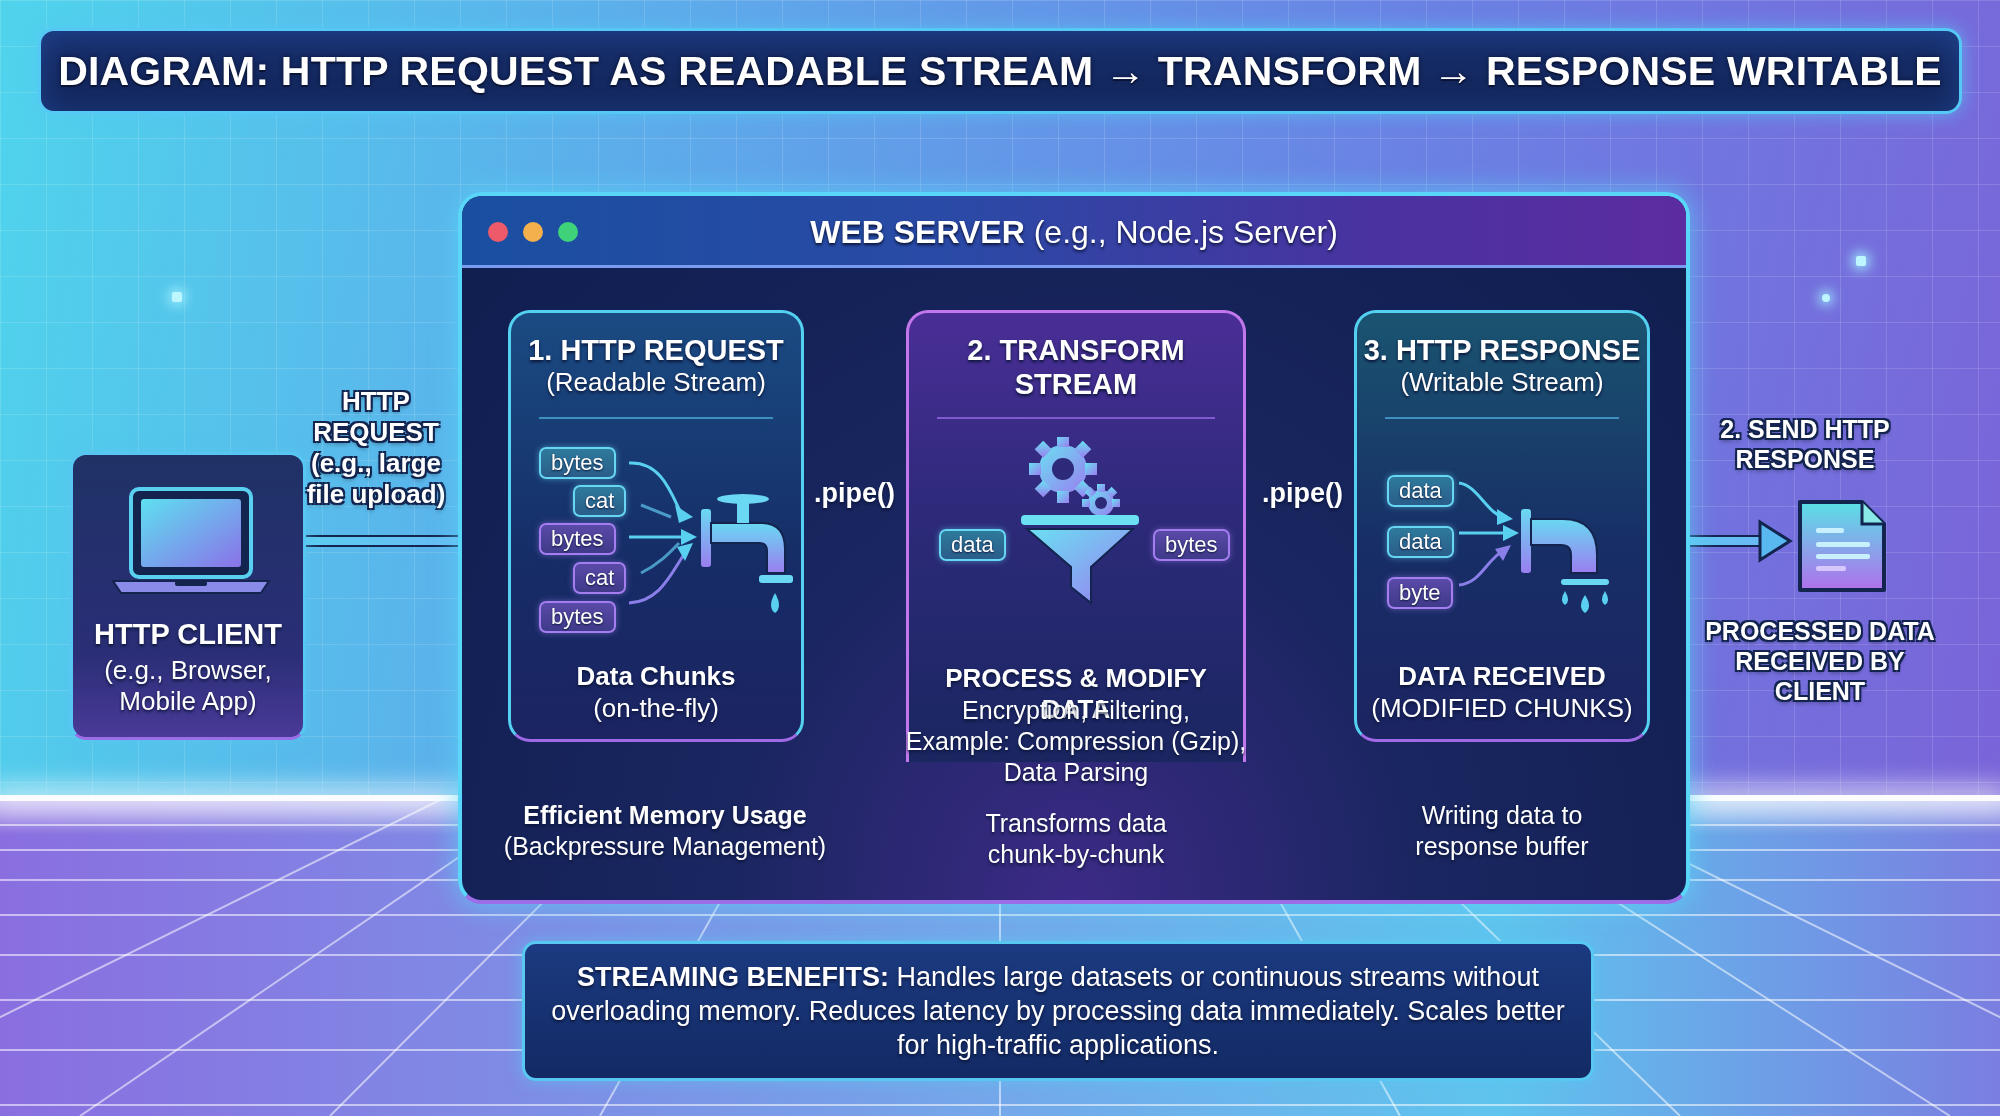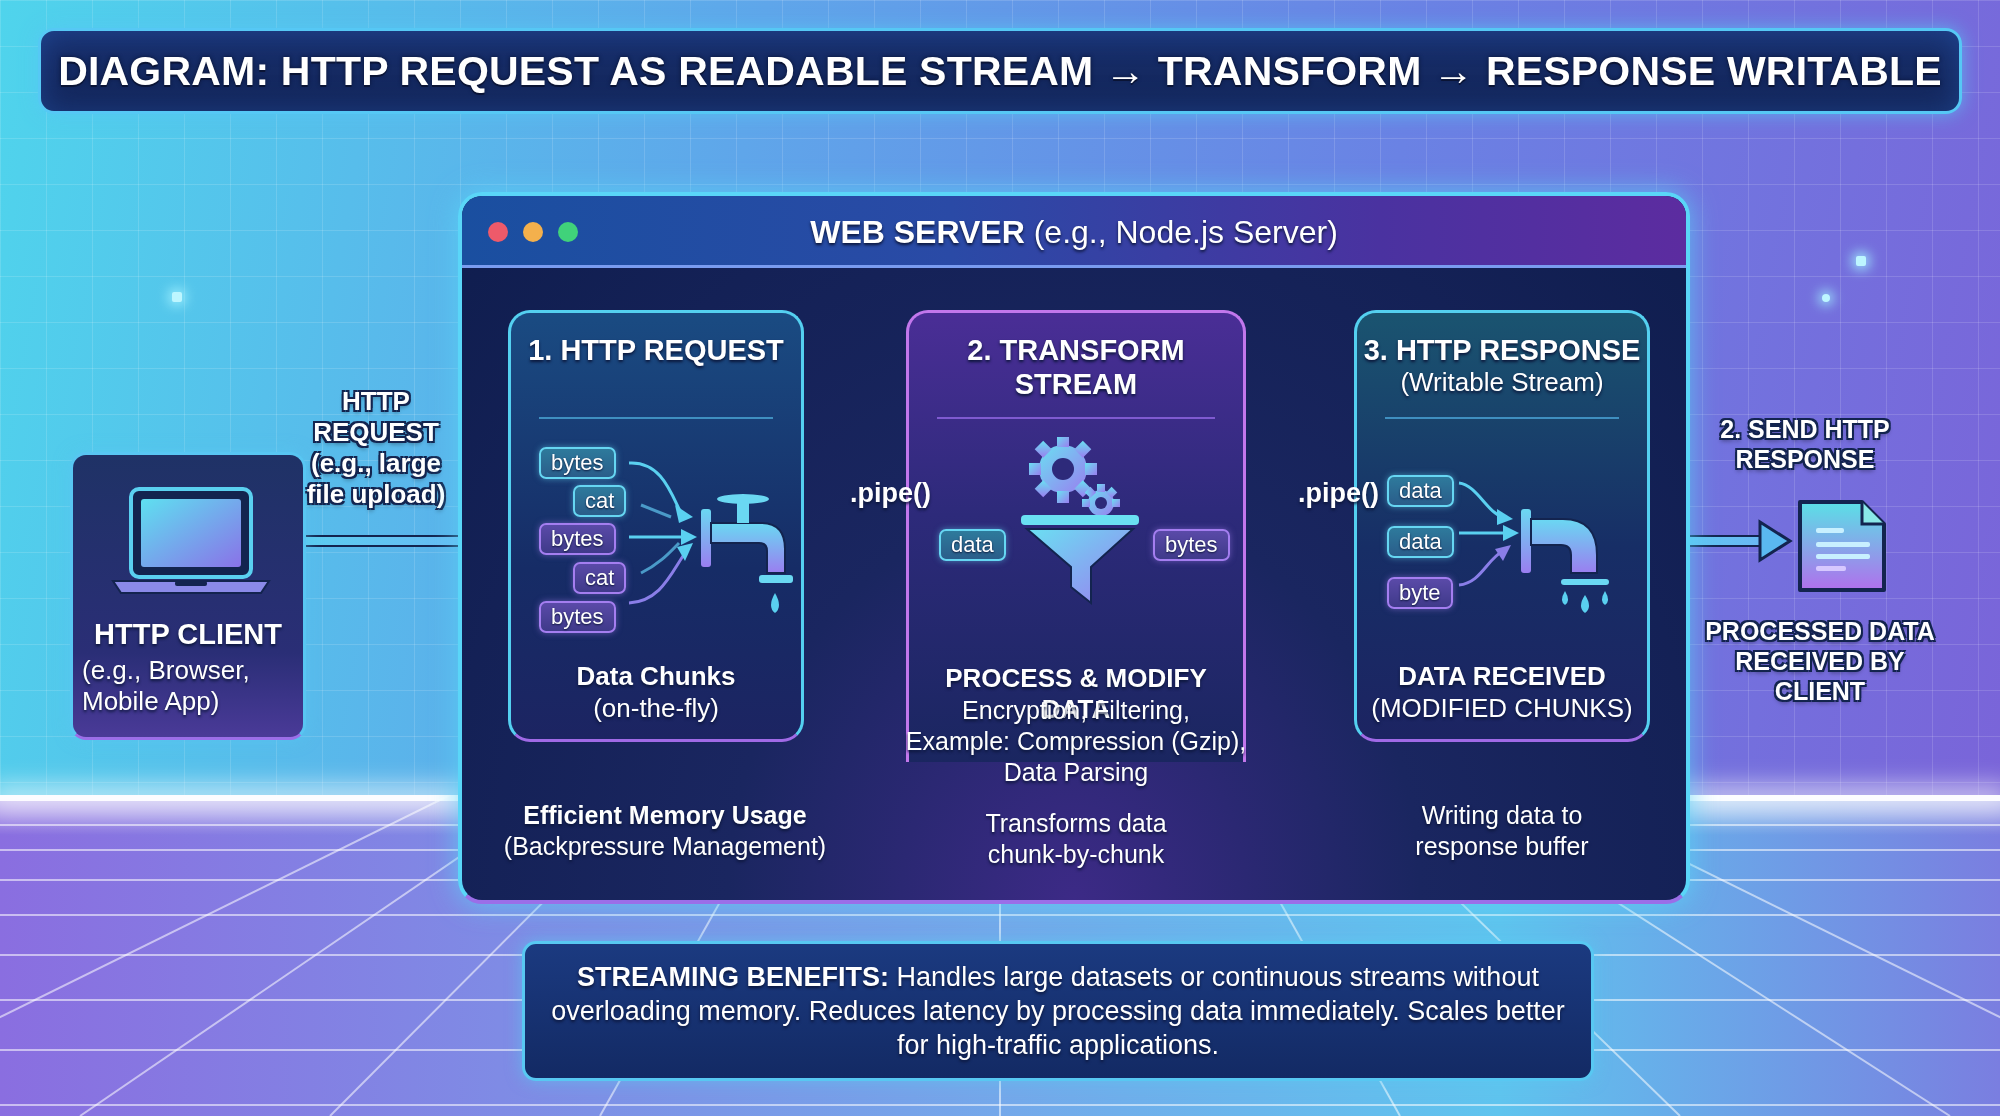--- a/index.html
+++ b/index.html
@@ -51,21 +51,21 @@
   .client-box {
     position: absolute; left: 70px; top: 452px; width: 236px; height: 288px;
     background: linear-gradient(180deg, #1f3266 0%, #2a2e76 70%, #4a3a98 100%);
     border: 3px solid #58c6f2;
     border-bottom-color: #9b6ee8;
     border-radius: 16px;
     box-shadow: 0 0 16px rgba(88,198,242,0.6);
   }
   .client-box .laptop { position: absolute; left: 38px; top: 32px; width: 160px; height: 110px; }
   .client-title { position: absolute; left: 0; right: 0; top: 163px; text-align: center; font-size: 29px; font-weight: 700; text-shadow: 0 2px 3px #0b1538; }
-  .client-sub { position: absolute; left: 0; right: 0; top: 200px; font-size: 26px; line-height: 31px; text-shadow: 0 2px 3px #0b1538; margin-left: 9px; }
+  .client-sub { position: absolute; left: 0; right: 0; top: 200px; text-align: center; font-size: 26px; line-height: 31px; text-shadow: 0 2px 3px #0b1538; }
 
   .outline-text {
     color: #fff; font-weight: 700;
     text-shadow: -2px -2px 0 #13244f, 2px -2px 0 #13244f, -2px 2px 0 #13244f, 2px 2px 0 #13244f, 0 3px 4px rgba(0,0,0,0.4);
   }
   .req-label { position: absolute; left: 296px; top: 386px; width: 160px; text-align: center; font-size: 26px; line-height: 31px; }
   .req-label .light { font-weight: 700; }
 
   
   .server {
@@ -108,21 +108,21 @@
   .chip {
     position: absolute; height: 32px; padding: 0 10px; border-radius: 7px;
     font-size: 22px; line-height: 28px; color: #fff;
     background: linear-gradient(180deg, #2e7a9c 0%, #2a5d8a 100%);
     border: 2px solid #66d6f2;
     box-shadow: 0 0 6px rgba(102,214,242,0.5);
     text-shadow: 0 1px 2px #0b1538;
   }
   .chip.purple { background: linear-gradient(180deg, #5a4aa8 0%, #3f3a8a 100%); border-color: #a47ef0; box-shadow: 0 0 6px rgba(164,126,240,0.5); }
 
-  .pipe-label { position: absolute; font-size: 27px; font-weight: 700; text-shadow: 0 2px 3px #0b1538; margin-left: 36px; }
+  .pipe-label { position: absolute; font-size: 27px; font-weight: 700; text-shadow: 0 2px 3px #0b1538; }
 
   .caption { position: absolute; text-align: center; font-size: 25px; line-height: 31px; text-shadow: 0 2px 3px #0b1538; }
   .caption .bold { font-weight: 700; }
 
   .flow-svg { position: absolute; left: 0; top: 0; width: 2000px; height: 1116px; pointer-events: none; }
 
   .out-label { position: absolute; text-align: center; font-size: 25px; line-height: 30px; }
   .doc-icon { position: absolute; left: 1796px; top: 498px; width: 92px; height: 96px; }
 
   
@@ -244,20 +244,21 @@
     <div class="dot red"></div>
     <div class="dot yellow"></div>
     <div class="dot green"></div>
     <div class="server-title">
       <b>WEB SERVER</b><span> (e.g., Node.js Server)</span>
     </div>
   </div>
 
   <div class="panel p1">
     <div class="panel-title">1. HTTP REQUEST</div>
+    <div class="panel-sub">(Readable Stream)</div>
     <div class="panel-rule"></div>
     <div class="chip" style="left:28px;top:134px">bytes</div>
     <div class="chip" style="left:62px;top:172px">cat</div>
     <div class="chip purple" style="left:28px;top:210px">bytes</div>
     <div class="chip purple" style="left:62px;top:249px">cat</div>
     <div class="chip purple" style="left:28px;top:288px">bytes</div>
     <svg style="position:absolute;left:110px;top:130px;width:180px;height:200px" viewBox="0 0 180 200">
       <defs>
           <linearGradient id="gTap" x1="0" y1="0" x2="0" y2="1">
             <stop offset="0" stop-color="#6ad8f2"></stop>

